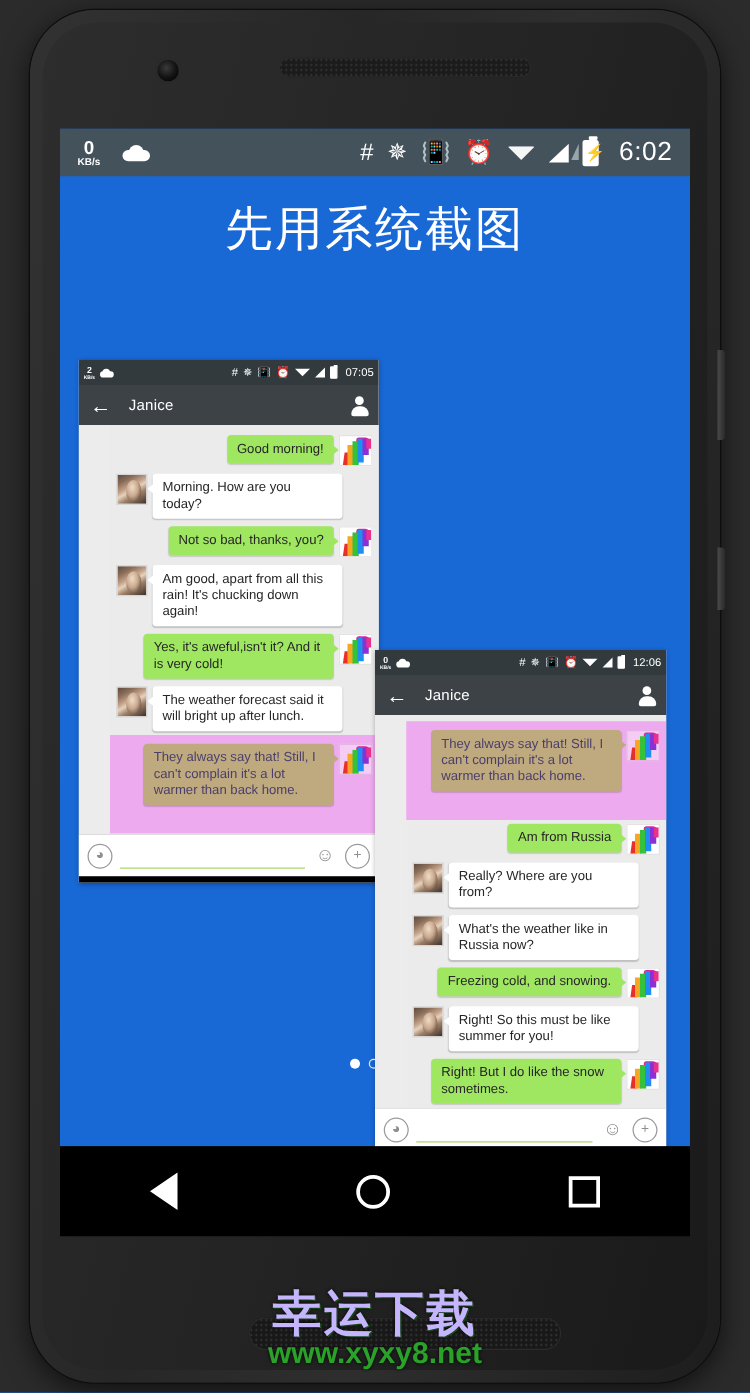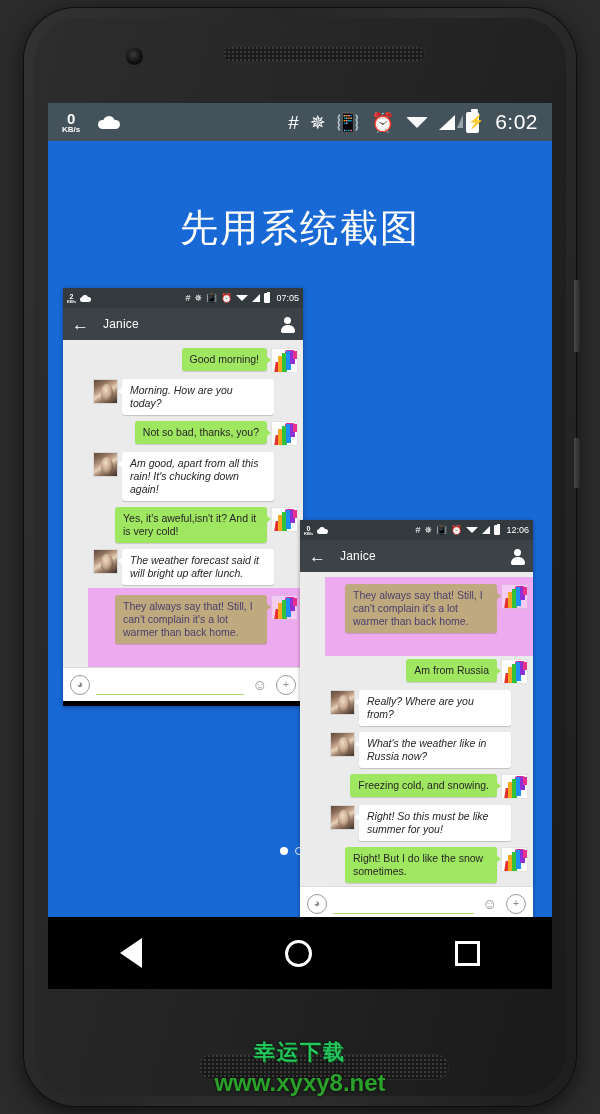--- a/index.html
+++ b/index.html
@@ -57,23 +57,23 @@
     box-shadow: inset 0 0 0 1px #2b2b2b;
   }
   #watermark{
     position:absolute; left:0; right:0; top:1035px;
     text-align:center;
     z-index: 40;
     pointer-events:none;
   }
   #watermark .wm-cn{
     display:block;
-    font-size:21px;
+    font-size:39px;
     font-weight:bold;
-    color:#22c55e;
+    color:#c4b5fd;
     letter-spacing:2px;
     text-shadow: 0 0 3px rgba(0,0,0,.9), 1px 1px 0 #1d6e1d;
     line-height:34px;
   }
   #watermark .wm-url{
     display:block;
     font-size:24px;
     font-weight:bold;
     color:#2aa22a;
     line-height:28px;
@@ -157,21 +157,21 @@
   }
   .battery-glyph::after{
     content:"\26A1"; position:absolute; left:0; top:-2px; width:100%;
     font-size:13px; text-align:center; color:#44525c; line-height:20px;
   }
 
   
   #headline-area{
     text-align:center;
     color:#fff;
-    padding-top:64px;
+    padding-top:20px;
   }
   #page-title{
     font-size:38px;
     font-weight:500;
     letter-spacing:2px;
     line-height:46px;
   }
   #page-subtitle{
     margin-top:38px;
     font-size:19px;
@@ -271,21 +271,20 @@
     font-size:10.5px;
     line-height:13px;
     color:#262626;
     position:relative;
     border-radius:3px;
   }
   .bubble.in{
     background:#fff;
     margin-left:4px;
     box-shadow:0 1px 1px rgba(0,0,0,.18);
-    font-style:italic;
   }
   .bubble.in::before{
     content:"";position:absolute;left:-4px;top:8px;
     width:0;height:0;
     border-top:4px solid transparent;
     border-bottom:4px solid transparent;
     border-right:5px solid #fff;
   }
   .bubble.out{
     background:#a0e761;

